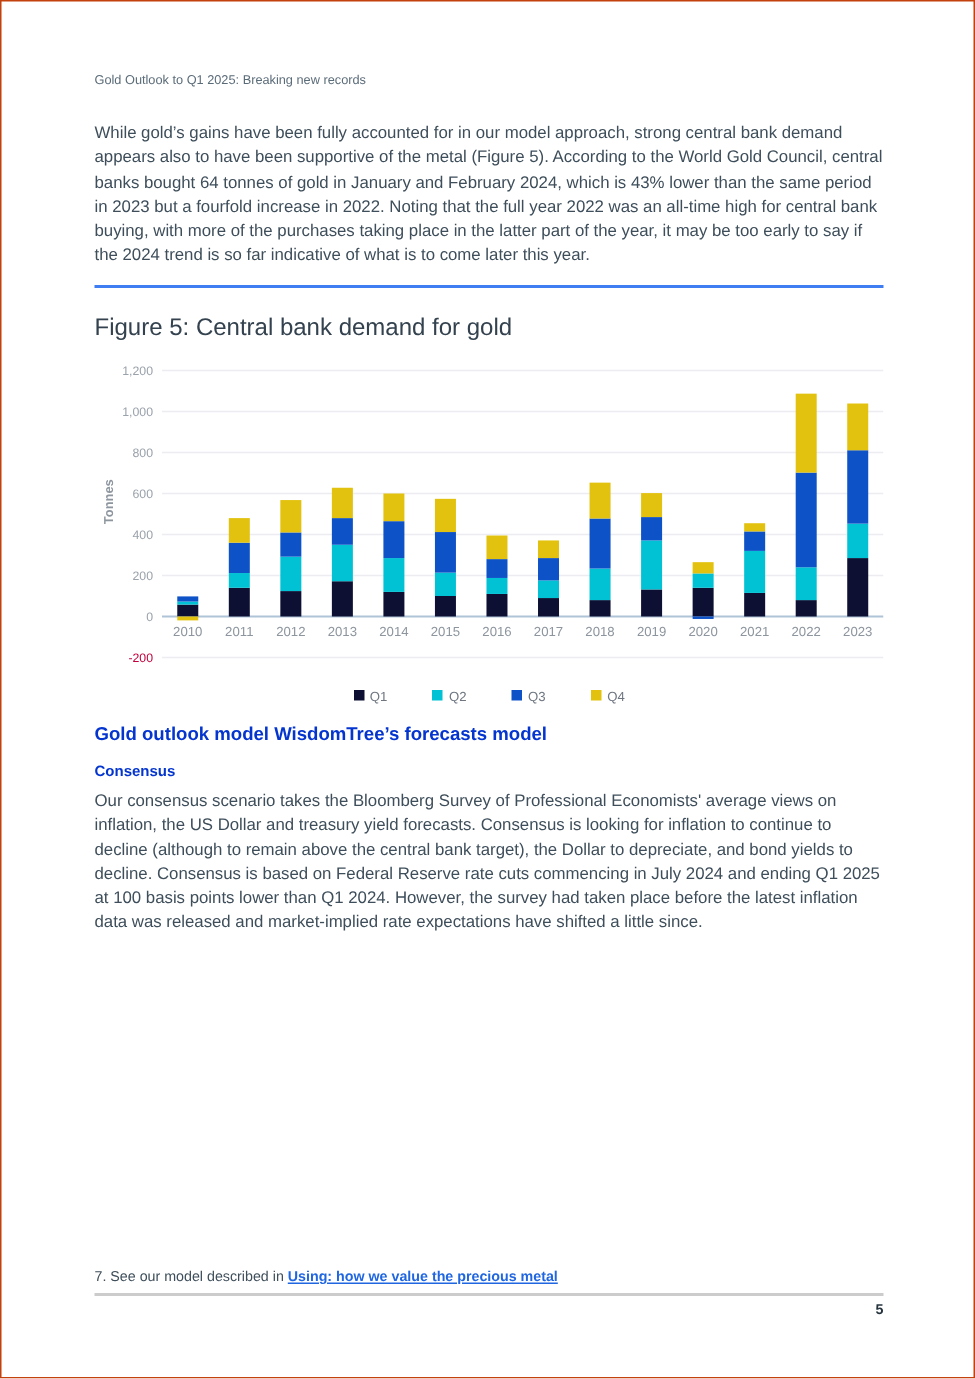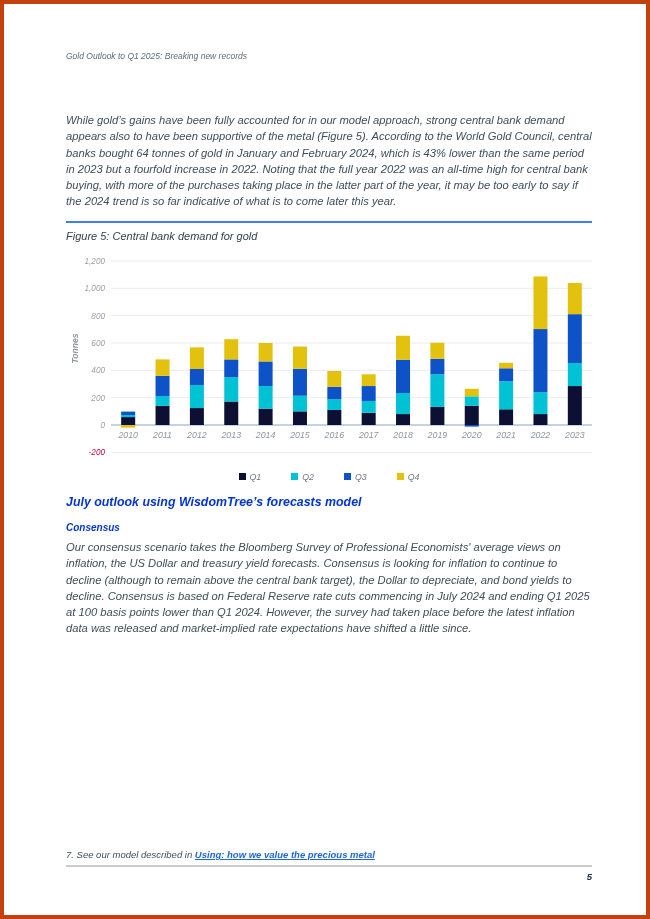--- a/index.html
+++ b/index.html
@@ -1,26 +1,26 @@
 <!DOCTYPE html>
 <html><head>
 <meta charset="utf-8">
 <style>
   html,body { margin:0; padding:0; background:#ffffff; }
   .page {
     position:relative; width:650px; height:919px; background:#ffffff;
-    border:4px solid #c2410c; box-sizing:border-box; overflow:hidden;
-    font-family:"Liberation Sans", sans-serif; color:#3e4e5a;font-style:italic;
+    border:1px solid #c2410c; box-sizing:border-box; overflow:hidden;
+    font-family:"Liberation Sans", sans-serif; color:#3e4e5a;
   }
   .content { margin-left:62px; width:526px; }
   .doc-header { padding-top:47px; font-size:8.5px; color:#5b6c79; }
   .para { font-size:11.2px; line-height:16.3px; color:#3e4e5a; }
-  .para1 { margin-top:51px; }
+  .para1 { margin-top:23px; }
   .blue-rule { margin-top:6px; height:2px; background:#3f7ef2; }
-  .figure-title { margin-top:7px; font-size:11px; color:#33424e; }
+  .figure-title { margin-top:18px; font-size:16px; color:#33424e; }
   .chart-wrap { margin-top:10px; }
   svg text { font-family:"Liberation Sans", sans-serif; }
   .legend { display:flex; justify-content:center; gap:30px; margin-top:4px;
             font-size:8.8px; color:#6e7680; }
   .legend-item { display:flex; align-items:center; gap:4px; }
   .legend-swatch { width:7px; height:7px; display:inline-block; }
   .source { margin-top:21px; font-size:9.4px; line-height:13.2px; color:#33424d; }
   .source .bold { font-weight:bold; }
   .section-heading { margin-top:13px; font-size:12.4px; font-weight:bold; color:#0435cf; }
   .section-heading.small { font-size:10px; }
@@ -149,21 +149,21 @@
             <span>Q3</span>
           </span>
           <span class="legend-item">
             <span class="legend-swatch" style="background: rgb(226, 194, 14);"></span>
             <span>Q4</span>
           </span>
         </div>
     </div>
 
 
-    <div class="section-heading">July outlook using WisdomTree’s forecasts model</div>
+    <div class="section-heading">Gold outlook model WisdomTree’s forecasts model</div>
 
     <div class="section-heading small">Consensus</div>
     <p class="para para3">Our consensus scenario takes the Bloomberg Survey of Professional Economists' average views on inflation, the US Dollar and treasury yield forecasts. Consensus is looking for inflation to continue to decline (although to remain above the central bank target), the Dollar to depreciate, and bond yields to decline. Consensus is based on Federal Reserve rate cuts commencing in July 2024 and ending Q1 2025 at 100 basis points lower than Q1 2024. However, the survey had taken place before the latest inflation data was released and market-implied rate expectations have shifted a little since.</p>
   </div>
 
   <div class="footnote"><span>7. See our model described in </span><a>Using: how we value the precious metal</a></div>
   <div class="footer-rule"></div>
   <div class="page-num">5</div>
 </div>
 

